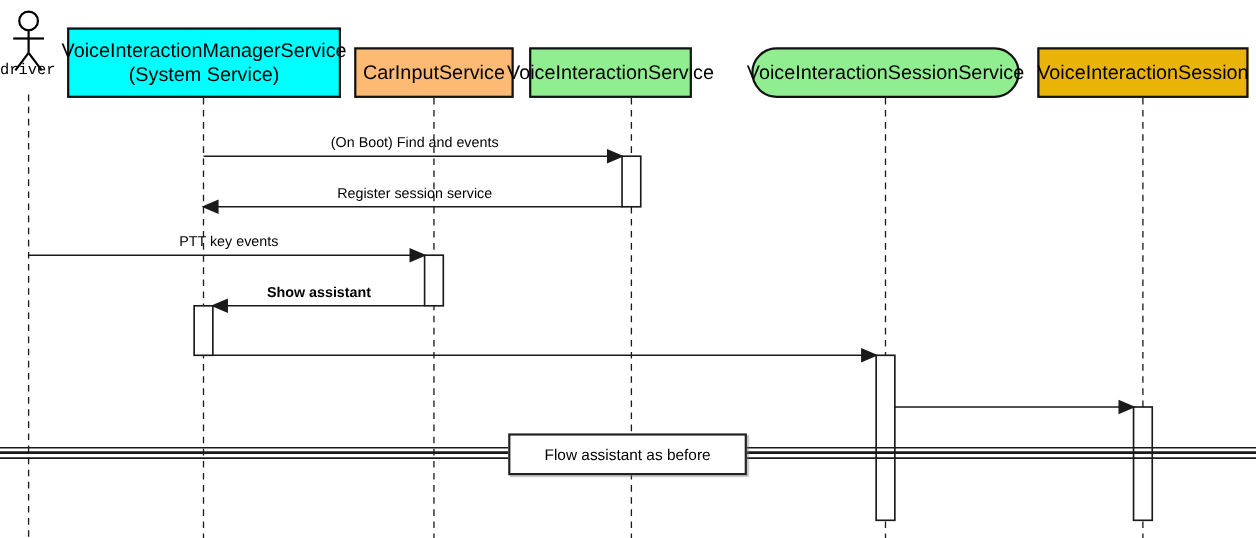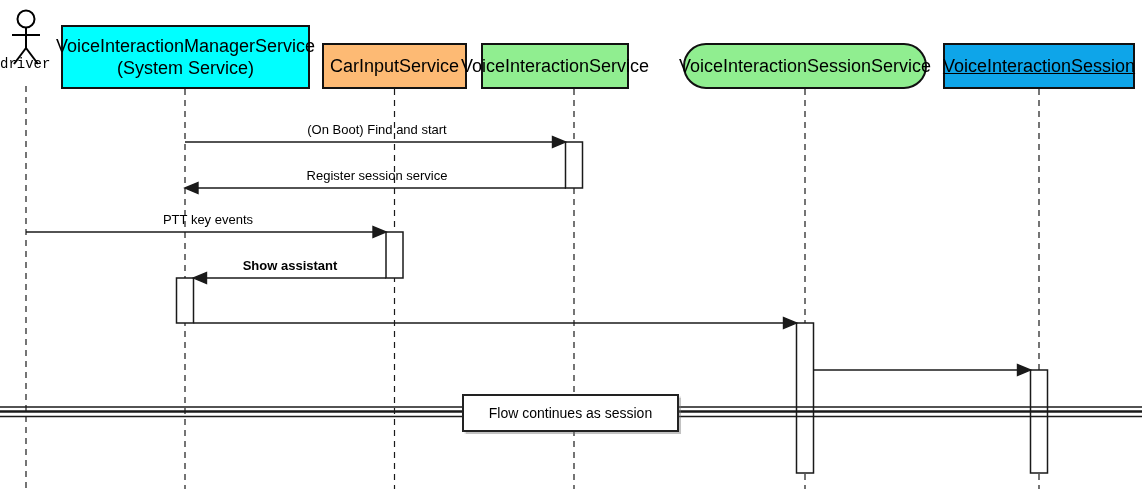--- a/index.html
+++ b/index.html
@@ -97,29 +97,29 @@
 
   <div class="participant" style="left: 61px; top: 25px; width: 249px; height: 64px; background-color: rgb(0, 255, 255);">VoiceInteractionManagerService
 (System Service)</div>
 
   <div class="participant" style="left: 322px; top: 43px; width: 145px; height: 46px; background-color: #fdba74;">CarInputService</div>
 
   <div class="participant" style="left: 481px; top: 43px; width: 148px; height: 46px; background-color: rgb(144, 238, 144);">VoiceInteractionService</div>
 
   <div class="participant" style="left: 683px; top: 43px; width: 244px; height: 46px; background-color: rgb(144, 238, 144); border-radius: 23px;">VoiceInteractionSessionService</div>
 
-  <div class="participant" style="left: 943px; top: 43px; width: 192px; height: 46px; background-color: #0ea5e9; text-decoration: underline;">VoiceInteractionSession</div>
+  <div class="participant" style="left: 943px; top: 43px; width: 192px; height: 46px; background-color: #eab308;">VoiceInteractionSession</div>
 
-  <div class="msg-label" style="left:227px;top:122px;width:300px;">(On Boot) Find and start</div>
+  <div class="msg-label" style="left:227px;top:122px;width:300px;">(On Boot) Find and events</div>
 
   <div class="msg-label" style="left:227px;top:168px;width:300px;">Register session service</div>
 
   <div class="msg-label" style="left:58px;top:212px;width:300px;">PTT key events</div>
 
   <div class="msg-label" style="left:140px;top:258px;width:300px;font-weight:bold;">Show assistant</div>
 
 
 
   <div class="divider-box">
-    <span>Flow continues as session</span>
+    <span>Flow assistant as before</span>
   </div>
 
 </div>
 
 </body></html>

